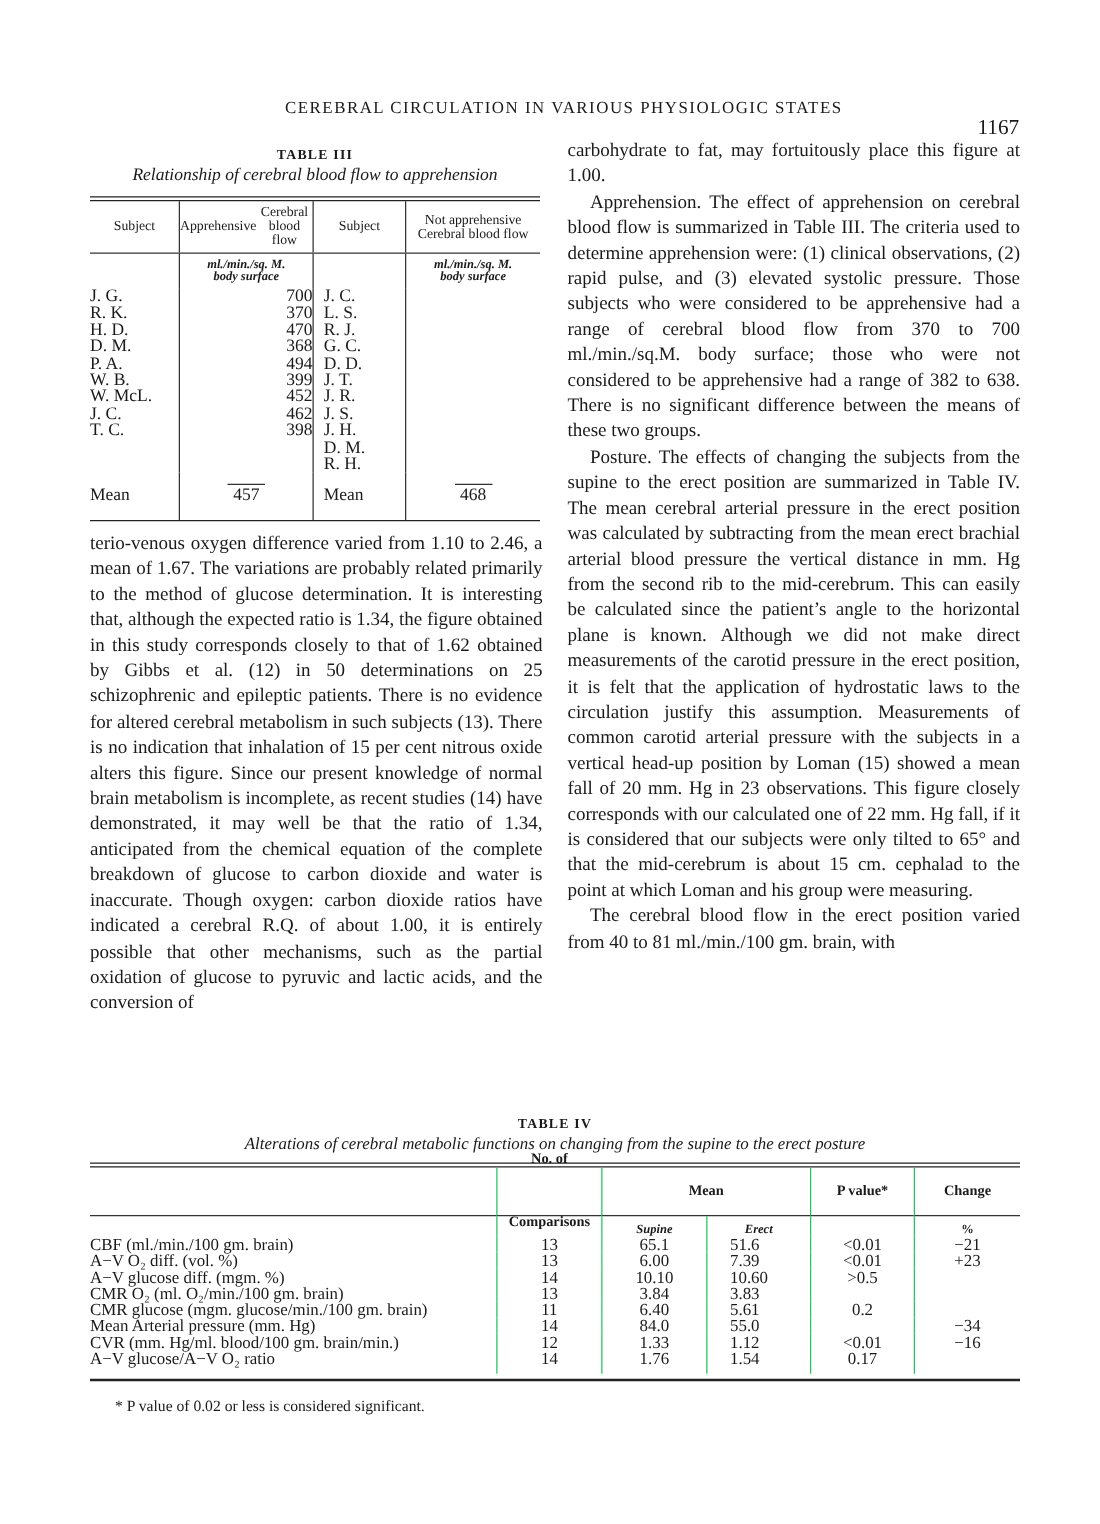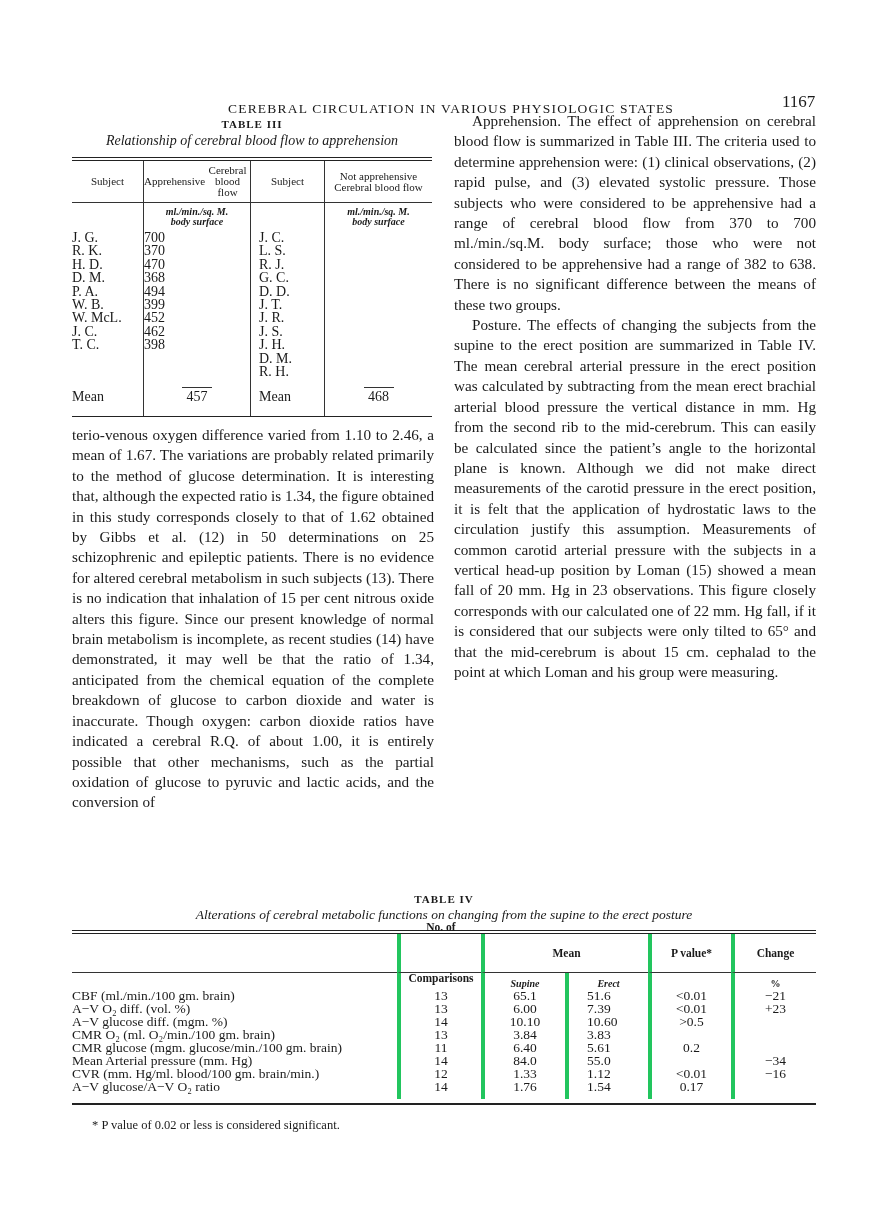--- a/index.html
+++ b/index.html
@@ -1,38 +1,38 @@
 <!DOCTYPE html>
 <html><head>
 <meta charset="utf-8">
 <style>
   html, body { margin: 0; padding: 0; background: #ffffff; }
   body { width: 880px; height: 1219px; position: relative; overflow: hidden;
          font-family: "Liberation Serif", "DejaVu Serif", serif; color: #1a1a1a; }
   .abs { position: absolute; }
 
   
-  .run-title { left: 228px; top: 78px; font-size: 13.5px; letter-spacing: 1.2px; margin-top: 23px; }
+  .run-title { left: 228px; top: 78px; font-size: 13.5px; letter-spacing: 1.2px; }
   .page-num { left: 782px; top: 76px; font-size: 17px; margin-top: 16px; }
 
   
   .t3-label { left: 72px; width: 360px; top: 118px; text-align: center; font-size: 11px; letter-spacing: 1px; font-weight: bold; }
   .t3-caption { left: 72px; width: 360px; top: 133px; text-align: center; font-size: 14px; font-style: italic; }
   .t3 { left: 72px; top: 157px; width: 360px; }
   .t3 .rule-top { border-top: 1px solid #222; border-bottom: 1px solid #222; height: 2px; }
   .t3 .hdr { display: grid; grid-template-columns: 72px 107px 74px 107px; height: 41px; border-bottom: 1px solid #333; }
   .t3 .hdr > div, .t3 .unit > div { display:flex; align-items:center; justify-content:center; text-align:center; font-size: 11px; line-height: 11px; }
   .t3 .c1 { border-right: 1px solid #333; }
   .t3 .unit { display: grid; grid-template-columns: 72px 107px 74px 107px; height: 28px; }
   .t3 .unit > div { font-style: italic; font-size: 10px; line-height: 10px; font-weight: bold; }
   .t3 .body { display: grid; grid-template-columns: 72px 107px 74px 107px; }
   .t3 .col { display:flex; flex-direction: column; font-size: 14px; line-height: 13.4px; }
   .t3 .col.subj { padding-left: 0; }
   .t3 .col.subj2 { padding-left: 8px; }
-  .t3 .col.num { align-items: flex-start; font-family: Liberation Serif, serif; }
+  .t3 .col.num { align-items: flex-end; font-family: Liberation Serif, serif; }
   .t3 .meanrow { display: grid; grid-template-columns: 72px 107px 74px 107px; height: 38px; border-bottom: 1px solid #222; }
   .t3 .meanrow > div { font-size: 14px; display:flex; align-items:center; }
   .t3 .meanrow .mv { justify-content:center; position: relative; }
   .t3 .meanrow .mv::before { content:""; position:absolute; top: 9px; left: 50%; width: 30px; margin-left:-15px; border-top: 1px solid #333; }
   .t3 .meanrow .sl { padding-left: 0; }
   .t3 .meanrow .sl2 { padding-left: 8px; }
 
   
   .para { font-size: 15.2px; line-height: 20.4px; text-align: justify; }
   .para p { margin: 0; }
@@ -42,21 +42,21 @@
   .it { }
 
   
   .t4-label { left: 72px; width: 744px; top: 893px; text-align: center; font-size: 11px; letter-spacing: 1px; font-weight: bold; }
   .t4-caption { left: 72px; width: 744px; top: 907px; text-align: center; font-size: 13.5px; font-style: italic; }
   .t4 { left: 72px; top: 930px; width: 744px; }
   .t4 .rule-top { border-top: 1px solid #222; border-bottom: 1px solid #222; height: 2px; }
   .t4 .grid { display: grid; grid-template-columns: 325px 84px 84px 83px 83px 85px; }
   .t4 .hdr > div { height: 38px; display:flex; align-items:center; justify-content:center; text-align:center; font-size: 11.5px; line-height: 11px; font-weight: bold; border-bottom: 1px solid #333; }
   .t4 .hdr .mean-h { grid-column: span 2; }
-  .t4 .bl { border-left: 4px solid #22c55e; gap: 40px; }
+  .t4 .bl { border-left: 1px solid #22c55e; gap: 40px; }
   .t4 .sub > div { height: 16px; display:flex; align-items:flex-end; justify-content:center; font-size: 10px; font-style: italic; font-weight: bold; }
   .t4 .rows > div { font-size: 13.5px; line-height: 13px; }
   .t4 .rows .lbl { padding-left: 0; white-space: nowrap; }
   .t4 .rows .cen { text-align: center; }
   .t4 .rows .sup { text-align: center; }
   .t4 .rows .er  { padding-left: 18px; text-align: left; }
   .t4 .endrule { border-top: 2px solid #222; margin-top: 4px; }
   .footnote { left: 92px; top: 1118px; font-size: 12.5px; }
 </style>
 </head>
@@ -138,22 +138,24 @@
     <div class="sl2 c1">Mean</div>
     <div class="mv">468</div>
   </div>
 </div>
 
 <div class="abs para left-col">
   <p><span>terio-venous oxygen difference varied from 1.10 to 2.46, a mean of 1.67. The variations are probably related primarily to the method of glucose determination. It is interesting that, although the expected ratio is 1.34, the figure obtained in this study corresponds closely to that of 1.62 obtained by Gibbs </span><span class="it">et al.</span><span> (12) in 50 determinations on 25 schizophrenic and epileptic patients. There is no evidence for altered cerebral metabolism in such subjects (13). There is no indication that inhalation of 15 per cent nitrous oxide alters this figure. Since our present knowledge of normal brain metabolism is incomplete, as recent studies (14) have demonstrated, it may well be that the ratio of 1.34, anticipated from the chemical equation of the complete breakdown of glucose to carbon dioxide and water is inaccurate. Though oxygen: carbon dioxide ratios have indicated a cerebral R.Q. of about 1.00, it is entirely possible that other mechanisms, such as the partial oxidation of glucose to pyruvic and lactic acids, and the conversion of</span></p>
 </div>
 
 <div class="abs para right-col">
+  <p>carbohydrate to fat, may fortuitously place this figure at 1.00.</p>
   <p class="indent"><span class="it">Apprehension.</span><span> The effect of apprehension on cerebral blood flow is summarized in Table III. The criteria used to determine apprehension were: (</span><span class="it">1</span><span>) clinical observations, (</span><span class="it">2</span><span>) rapid pulse, and (</span><span class="it">3</span><span>) elevated systolic pressure. Those subjects who were considered to be apprehensive had a range of cerebral blood flow from 370 to 700 ml./min./sq.M. body surface; those who were not considered to be apprehensive had a range of 382 to 638. There is no significant difference between the means of these two groups.</span></p>
   <p class="indent"><span class="it">Posture.</span><span> The effects of changing the subjects from the supine to the erect position are summarized in Table IV. The mean cerebral arterial pressure in the erect position was calculated by subtracting from the mean erect brachial arterial blood pressure the vertical distance in mm. Hg from the second rib to the mid-cerebrum. This can easily be calculated since the patient’s angle to the horizontal plane is known. Although we did not make direct measurements of the carotid pressure in the erect position, it is felt that the application of hydrostatic laws to the circulation justify this assumption. Measurements of common carotid arterial pressure with the subjects in a vertical head-up position by Loman (15) showed a mean fall of 20 mm. Hg in 23 observations. This figure closely corresponds with our calculated one of 22 mm. Hg fall, if it is considered that our subjects were only tilted to 65° and that the mid-cerebrum is about 15 cm. cephalad to the point at which Loman and his group were measuring.</span></p>
+  <p class="indent">The cerebral blood flow in the erect position varied from 40 to 81 ml./min./100 gm. brain, with</p>
 </div>
 
 <div class="abs t4-label">TABLE IV</div>
 <div class="abs t4-caption">Alterations of cerebral metabolic functions on changing from the supine to the erect posture</div>
 <div class="abs t4">
   <div class="rule-top"></div>
   <div class="grid hdr">
     <div></div>
     <div class="bl" style="flex-direction:column">
       <span>No. of</span>

